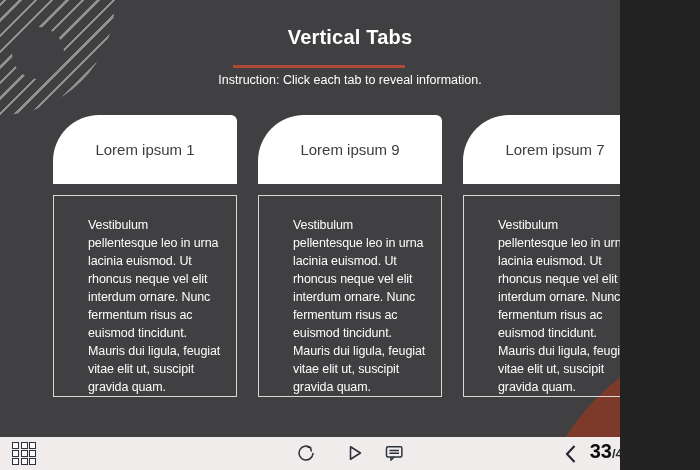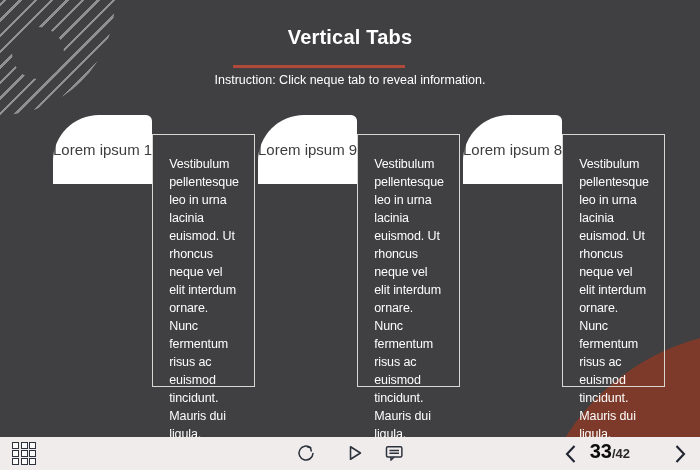--- a/index.html
+++ b/index.html
@@ -1,17 +1,17 @@
 <!DOCTYPE html>
 <html style="--background: #404042; --accent_red: #b04a38; --circle_red: #7d3a2a; --toolbar_bg: #efeceb; --card_header_bg: #ffffff; --card_border: #d9d7d4; --icon: #2c313c;"><head>
 <meta charset="utf-8">
 <style>
   html,body{margin:0;padding:0;background:#222;}
   .stage{
-    position:relative;width:700px;height:470px;overflow:hidden;
+    position:relative;width:620px;height:470px;overflow:hidden;
     background:var(--background,#404042);
     font-family:"Liberation Sans","DejaVu Sans",sans-serif;
   }
   
   .striped-ring{
     position:absolute;left:-115px;top:-115px;width:230px;height:230px;
     border-radius:50%;
     background:repeating-linear-gradient(135deg,
       rgba(255,255,255,.42) 0 2.5px, transparent 2.5px 11px);
   }
@@ -34,31 +34,31 @@
   }
   .instruction{
     position:absolute;left:0;top:73px;width:700px;text-align:center;
     color:#fff;font-size:12.5px;z-index:2;
   }
   .instruction b{font-weight:400;}
   
   .tabs-row{
     position:absolute;left:53px;top:115px;display:flex;gap:21px;z-index:2;
   }
-  .tab-card{width:184px;height:272px;display:flex;flex-direction:row;}
+  .tab-card{width:184px;height:272px;display:flex;flex-direction:column;}
   .tab-header{
     height:69px;background:var(--card_header_bg,#ffffff);
     border-radius:46px 6px 0 0;
     display:flex;align-items:center;justify-content:center;
     color:#3d3d3d;font-size:15px;cursor:pointer;flex:0 0 auto;
   }
   .tab-body{
-    flex:1;margin-top:19px;border:1px solid var(--card_border,#d9d7d4);
+    flex:1;margin-top:11px;border:1px solid var(--card_border,#d9d7d4);
     color:#fdfdfd;font-size:12.5px;line-height:1.44;letter-spacing:-.1px;
-    padding:20px 15px 0 16px;box-sizing:border-box;
+    padding:20px 15px 0 34px;box-sizing:border-box;
   }
   
   .player-bar{
     position:absolute;left:0;bottom:0;width:700px;height:33px;
     background:var(--toolbar_bg,#efeceb);z-index:3;
   }
   .player-bar .btn{position:absolute;background:none;border:none;padding:0;cursor:pointer;}
   .grid-icon{display:grid;grid-template-columns:repeat(3,7px);grid-auto-rows:6.5px;gap:1.6px;}
   .grid-icon span{border:1.8px solid var(--icon,#2c313c);box-sizing:border-box;background:#fafafa;}
   .menu-button{left:12px;top:5px;}
@@ -80,34 +80,34 @@
 
 <div class="stage">
 
   <div class="striped-ring"></div>
   <div class="ring-hole"></div>
   <div class="red-circle"></div>
 
   <div class="page-title">Vertical Tabs</div>
   <div class="title-divider"></div>
   <div class="instruction">
-    <b>Instruction:</b><span> Click neque tab to reveal information.</span>
+    <b>Instruction:</b><span> Click each tab to reveal information.</span>
   </div>
 
   <div class="tabs-row">
     <div class="tab-card">
       <div class="tab-header">Lorem ipsum 1</div>
       <div class="tab-body">Vestibulum pellentesque leo in urna lacinia euismod. Ut rhoncus neque vel elit interdum ornare. Nunc fermentum risus ac euismod tincidunt. Mauris dui ligula, feugiat vitae elit ut, suscipit gravida quam.</div>
     </div>
     <div class="tab-card">
       <div class="tab-header">Lorem ipsum 9</div>
       <div class="tab-body">Vestibulum pellentesque leo in urna lacinia euismod. Ut rhoncus neque vel elit interdum ornare. Nunc fermentum risus ac euismod tincidunt. Mauris dui ligula, feugiat vitae elit ut, suscipit gravida quam.</div>
     </div>
     <div class="tab-card">
-      <div class="tab-header">Lorem ipsum 8</div>
+      <div class="tab-header">Lorem ipsum 7</div>
       <div class="tab-body">Vestibulum pellentesque leo in urna lacinia euismod. Ut rhoncus neque vel elit interdum ornare. Nunc fermentum risus ac euismod tincidunt. Mauris dui ligula, feugiat vitae elit ut, suscipit gravida quam.</div>
     </div>
   </div>
 
   <div class="player-bar">
 
     <button class="btn menu-button">
       <span class="grid-icon">
         <span></span>
           <span></span>

